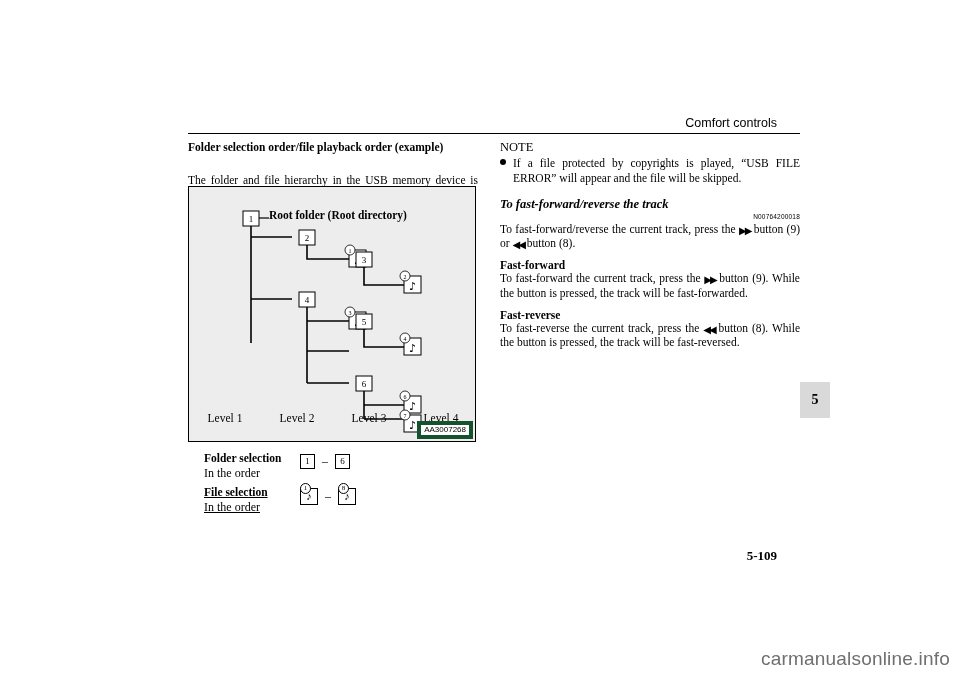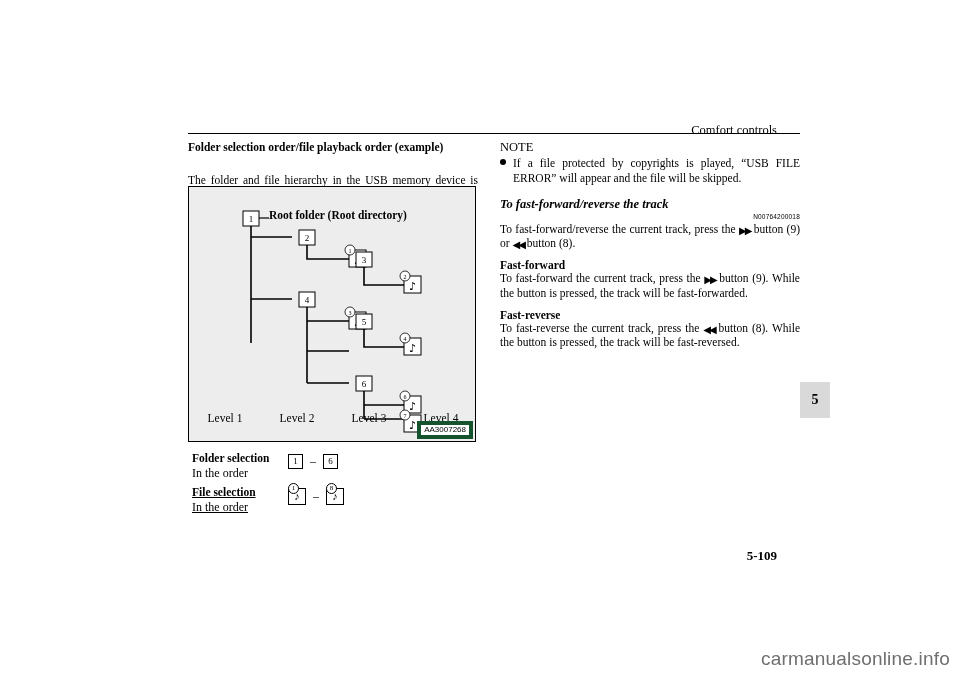--- a/index.html
+++ b/index.html
@@ -18,23 +18,23 @@
   .page {
     position: absolute;
     left: 0; top: 0;
     width: 960px;
     height: 678px;
   }
   
   .header-title {
     position: absolute;
     right: 183px;
-    top: 123px;
+    top: 116px;
     font-size: 12.5px;
-    font-family: Liberation Serif, serif;
+    font-family: Liberation Sans, sans-serif;
   }
   .header-rule {
     position: absolute;
     left: 188px;
     top: 133px;
     width: 612px;
     height: 1px;
     background: #000000;
   }
   
@@ -133,21 +133,21 @@
   
   .diagram {
     position: absolute;
     left: 0; top: 0;
     width: 288px;
     height: 256px;
   }
   
   .legend {
     position: absolute;
-    left: 192px;
+    left: 204px;
     top: 452px;
     width: 290px;
     font-size: 11.5px;
   }
   .legend-row {
     position: relative;
     height: 34px;
   }
   .legend-title {
     font-weight: bold;

